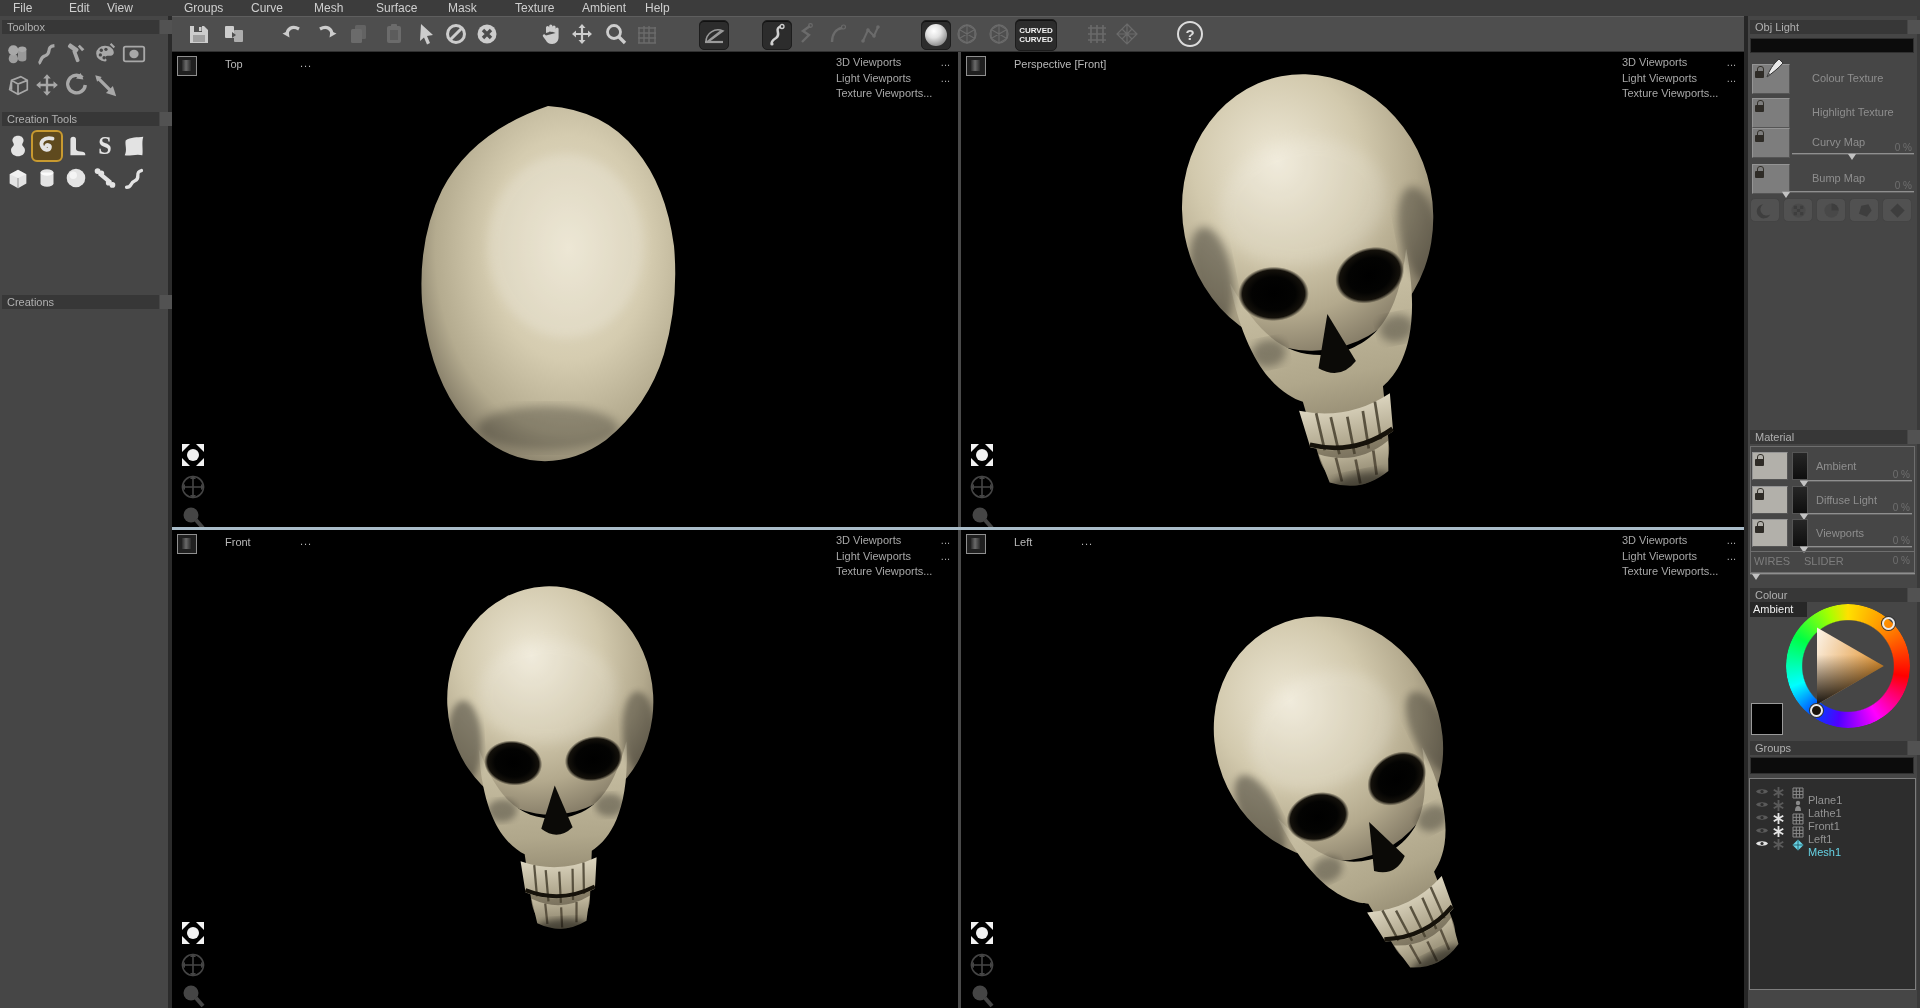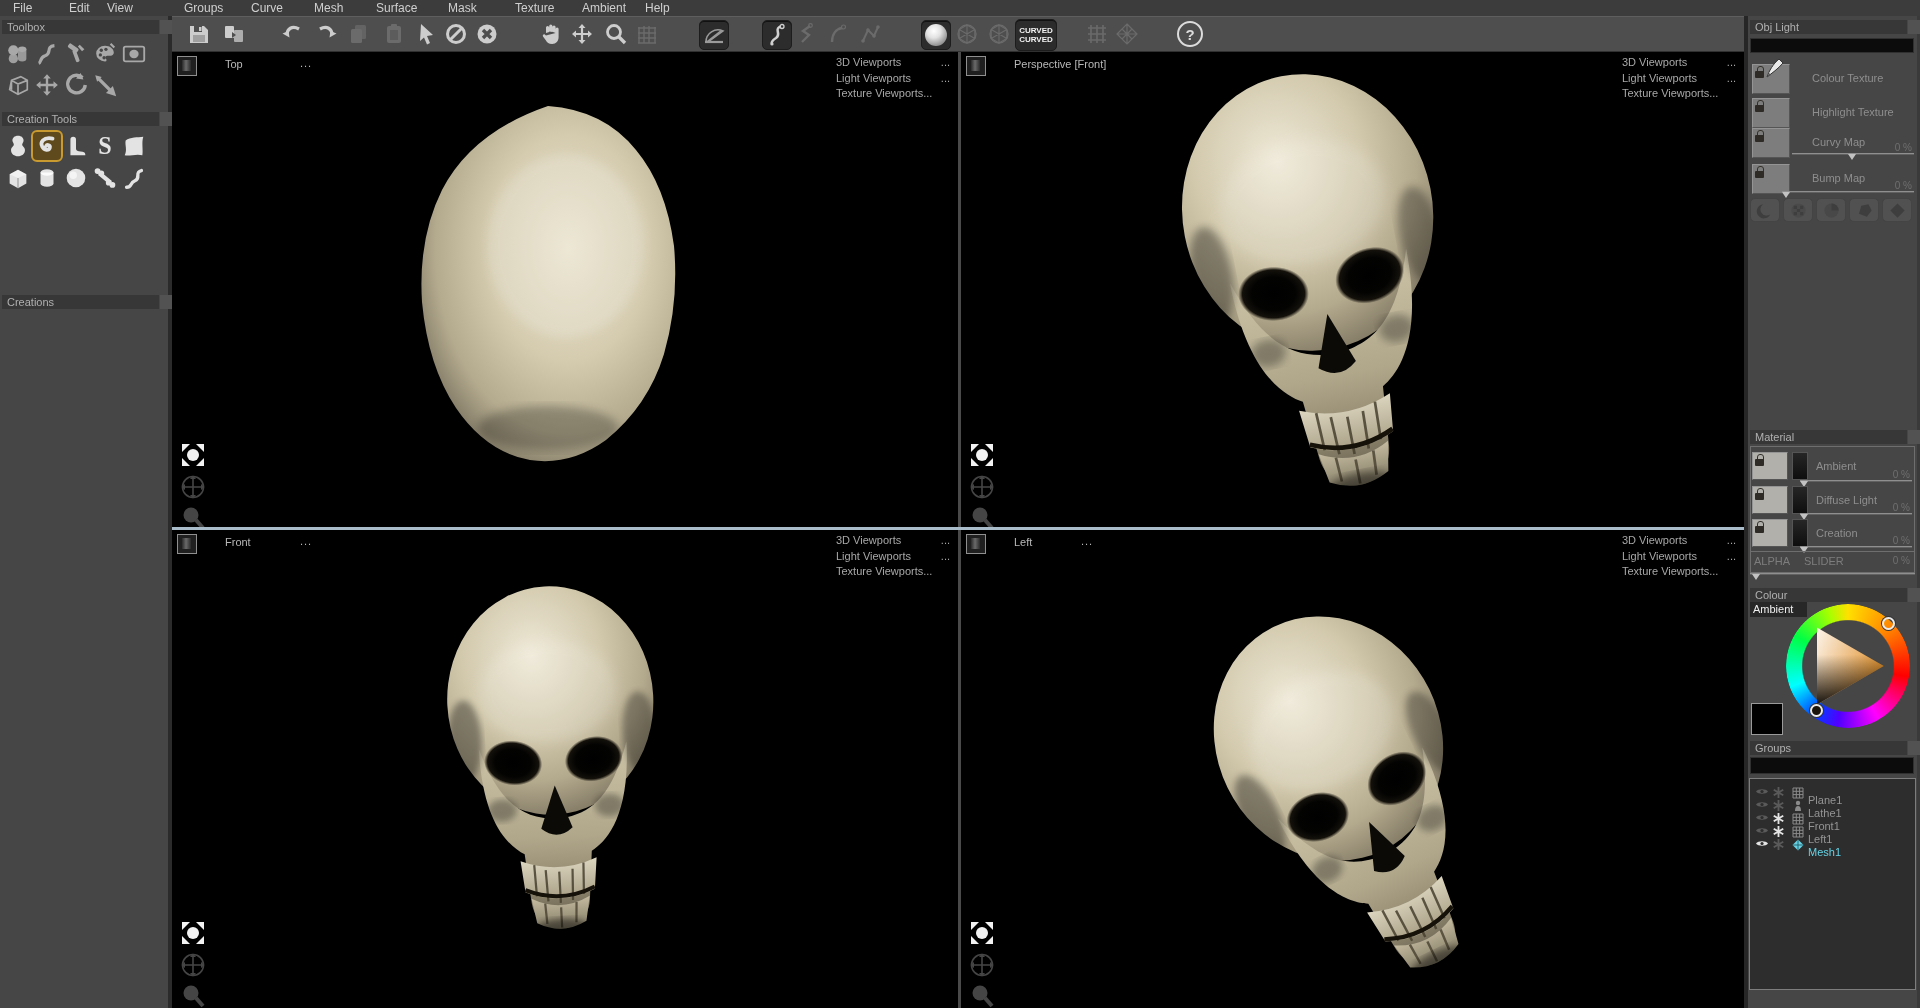--- a/index.html
+++ b/index.html
@@ -838,28 +838,28 @@
   <span class="row-label" style="left:68px;top:478px">Diffuse Light</span>
   <span class="pct" style="left:134px;top:486px">0 %</span>
   <div class="track" style="left:52px;top:497px;width:112px">
         <div class="handle" style="left:0"></div>
       </div>
 
   <div class="thumb light" style="left:4px;top:503px;height:28px;width:36px">
         <div class="lock"></div>
       </div>
   <div class="swatch-dark" style="left:44px;top:503px"></div>
-  <span class="row-label" style="left:68px;top:511px">Creation</span>
+  <span class="row-label" style="left:68px;top:511px">Viewports</span>
   <span class="pct" style="left:134px;top:519px">0 %</span>
   <div class="track" style="left:52px;top:530px;width:112px">
         <div class="handle" style="left:0"></div>
       </div>
 
   <div class="outline-box" style="left:2px;top:535px;width:165px;height:22px"></div>
-  <span class="row-label" style="left:6px;top:539px;color:#7d7d7d">ALPHA</span>
+  <span class="row-label" style="left:6px;top:539px;color:#7d7d7d">WIRES</span>
   <span class="row-label" style="left:56px;top:539px;color:#7d7d7d">SLIDER</span>
   <span class="pct" style="left:134px;top:539px">0 %</span>
   <div class="track" style="left:2px;top:557px;width:165px">
         <div class="handle" style="left:2px"></div>
       </div>
 
   <div class="phdr" style="top:572px">Colour</div>
   <div class="chip" style="top:586px">Ambient</div>
   <div id="wheel">
     <div class="ring"></div>

